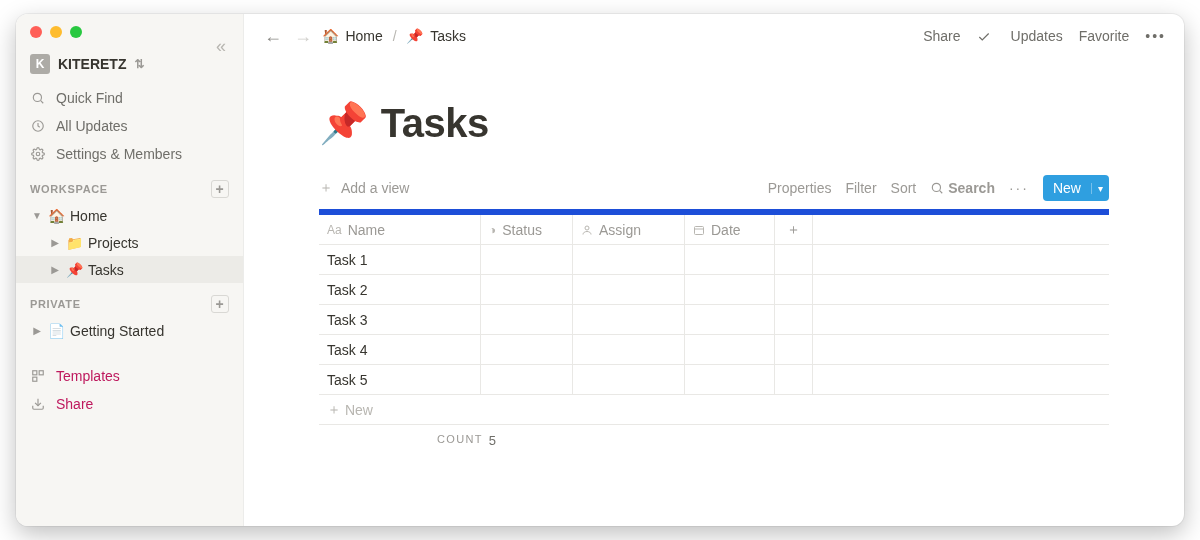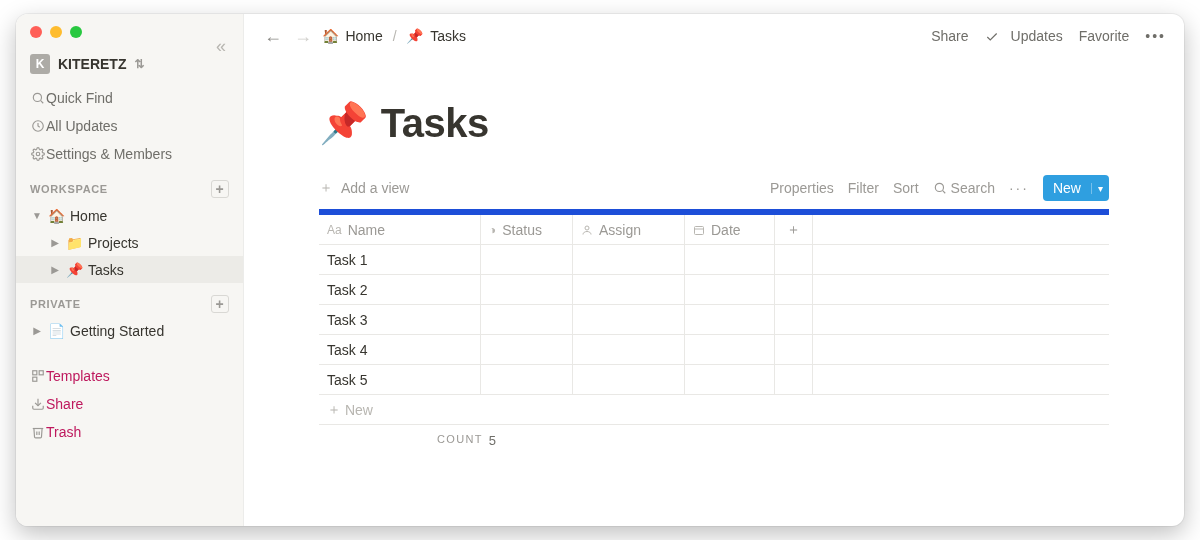--- a/index.html
+++ b/index.html
@@ -44,21 +44,21 @@
     display:flex; align-items:center; gap:8px;
     padding:4px 12px 10px 14px; font-weight:600; color:#37352f;
   }
   .ws-switch .avatar {
     width:20px; height:20px; border-radius:3px; background:#adaba6; color:#fff;
     font-size:12px; font-weight:700; display:flex; align-items:center; justify-content:center;
   }
   .ws-switch .chev { color:#9b9995; font-size:12px; }
 
   .side-item {
-    display:flex; align-items:center; 
+    display:flex; align-items:center; gap:10px;
     padding:4px 14px; height:28px;
     color:#6f6e69; cursor:default;
   }
   .side-item .ic { width:16px; display:flex; justify-content:center; color:#9b9995; font-size:14px; }
 
   .section-head {
     display:flex; align-items:center; justify-content:space-between;
     padding:12px 14px 4px 14px;
     font-size:11px; letter-spacing:.06em; color:#9b9995; font-weight:600;
   }
@@ -87,37 +87,37 @@
   .topbar{
     height:44px; display:flex; align-items:center; padding:0 18px;
     justify-content:space-between; font-size:14px; color:#37352f;
   }
   .topbar-left{ display:flex; align-items:center; gap:8px; }
   .nav-arr{ color:#8c8b87; font-size:18px; padding:0 2px;}
   .crumb{ display:flex; align-items:center; gap:6px; color:#37352f;}
   .crumb .sep{ color:#b8b6b1; padding:0 4px;}
   .crumb .emj{ font-size:14px; }
   .topbar-right{ display:flex; align-items:center; gap:16px; color:#6f6e69; font-size:14px;}
-  .topbar-right .upd{ display:flex; align-items:flex-end; gap:12px;}
+  .topbar-right .upd{ display:flex; align-items:flex-end; gap:20px;}
   .dots3{ letter-spacing:2px; }
 
   .page-body{ flex:1; display:flex; justify-content:center; overflow:auto;}
   .page-inner{ width:790px; padding-top:42px;}
   .title-row{ display:flex; align-items:center; gap:12px; }
   .title-row .big-emoji{ font-size:40px; }
   .title-row h1{ font-size:40px; font-weight:700; color:#37352f; letter-spacing:-.5px;}
 
   
   .db-toolbar{
     display:flex; align-items:center; justify-content:space-between;
     margin-top:28px; font-size:14px; color:#9b9995;
   }
   .db-toolbar .addview{ display:flex; align-items:center; gap:8px;}
   .db-toolbar .right{ display:flex; align-items:center; gap:14px;}
-  .db-toolbar .right .srch{ display:flex; align-items:center; gap:4px;}
+  .db-toolbar .right .srch{ display:flex; align-items:center; gap:4px;font-weight:bold;}
   .newbtn{
     background:#2f9fe0; color:#fff; border-radius:4px;
     display:flex; align-items:center; height:26px;
     font-size:14px; font-weight:500;
   }
   .newbtn span{ padding:0 10px;}
   .newbtn .dd{ border-left:1px solid rgba(255,255,255,.35); padding:0 6px; font-size:10px;}
 
   
   .tbl{ margin-top:8px; border-top:6px solid #1d4ed8; }
@@ -240,30 +240,20 @@
       </div>
       <div class="side-item">
         <span class="ic">
           <svg width="14" height="14" viewBox="0 0 24 24" fill="none" stroke="#9b9995" stroke-width="2">
               <path d="M21 15v4a2 2 0 0 1-2 2H5a2 2 0 0 1-2-2v-4"></path>
               <polyline points="7 10 12 15 17 10"></polyline>
               <line x1="12" y1="15" x2="12" y2="3"></line>
             </svg>
         </span>
         <span>Share</span>
-      </div>
-      <div class="side-item">
-        <span class="ic">
-          <svg width="14" height="14" viewBox="0 0 24 24" fill="none" stroke="#9b9995" stroke-width="2">
-              <polyline points="3 6 5 6 21 6"></polyline>
-              <path d="M19 6l-1 14a2 2 0 0 1-2 2H8a2 2 0 0 1-2-2L5 6"></path>
-              <path d="M10 11v6M14 11v6"></path>
-            </svg>
-        </span>
-        <span>Trash</span>
       </div>
     </div>
   </div>
 
   <div class="main">
     <div class="topbar">
       <div class="topbar-left">
         <span class="nav-arr">←</span>
         <span class="nav-arr" style="color:#d0cfcb">→</span>
         <div class="crumb">

